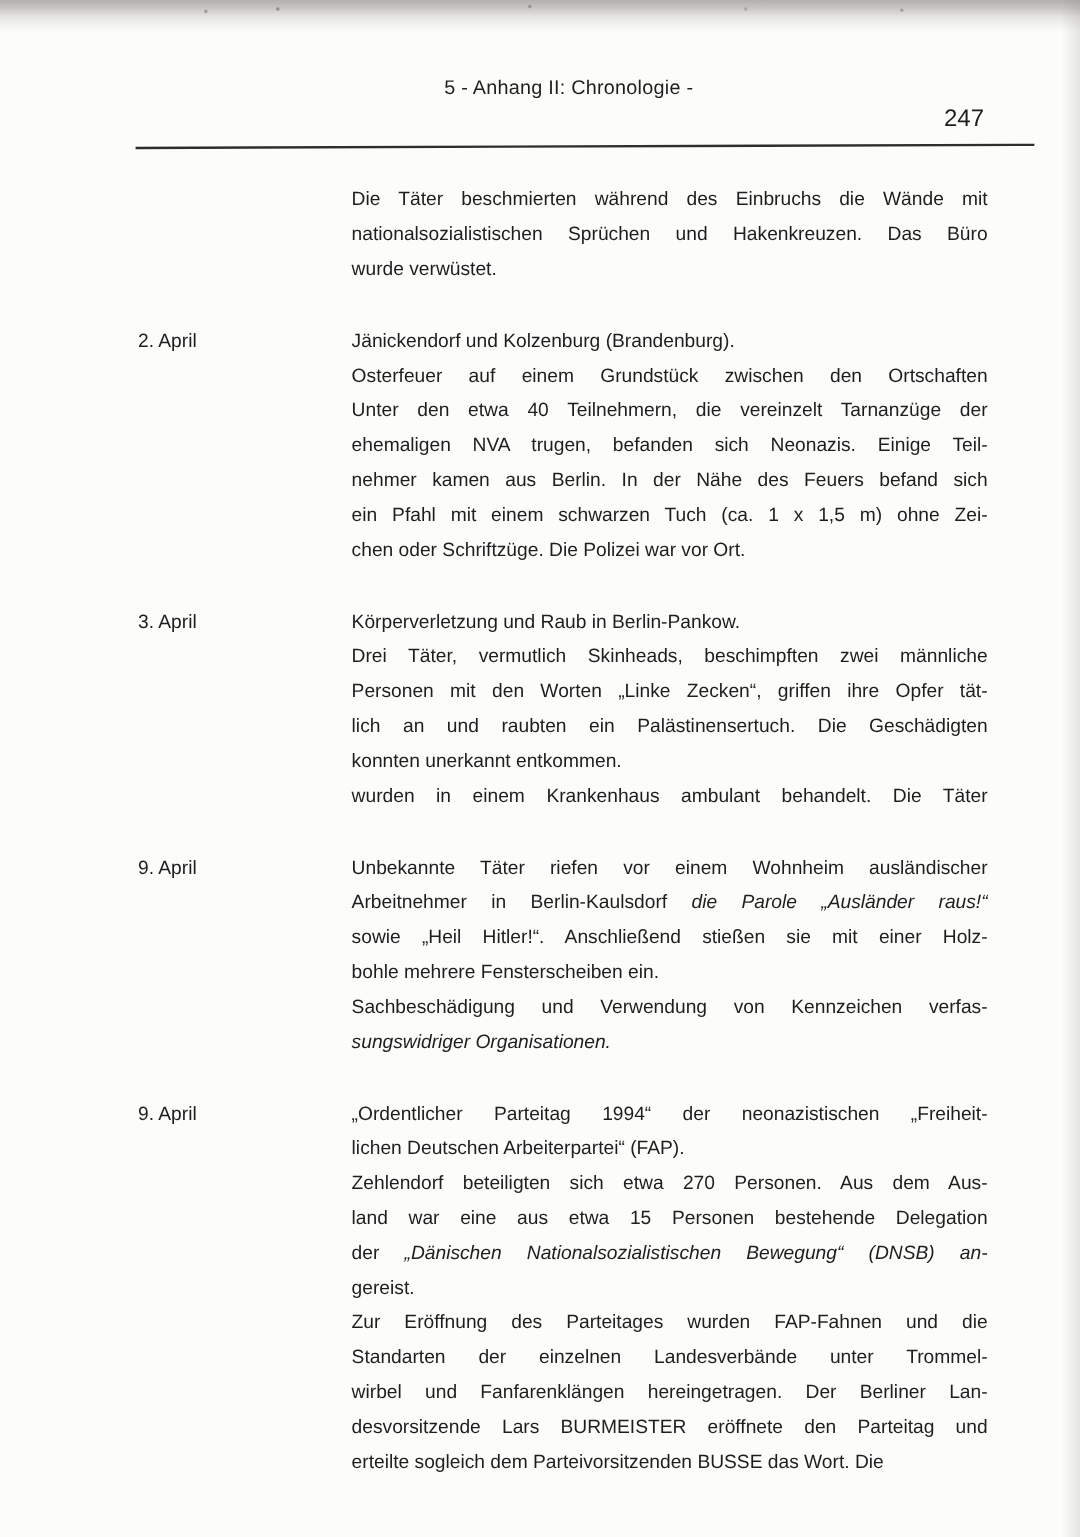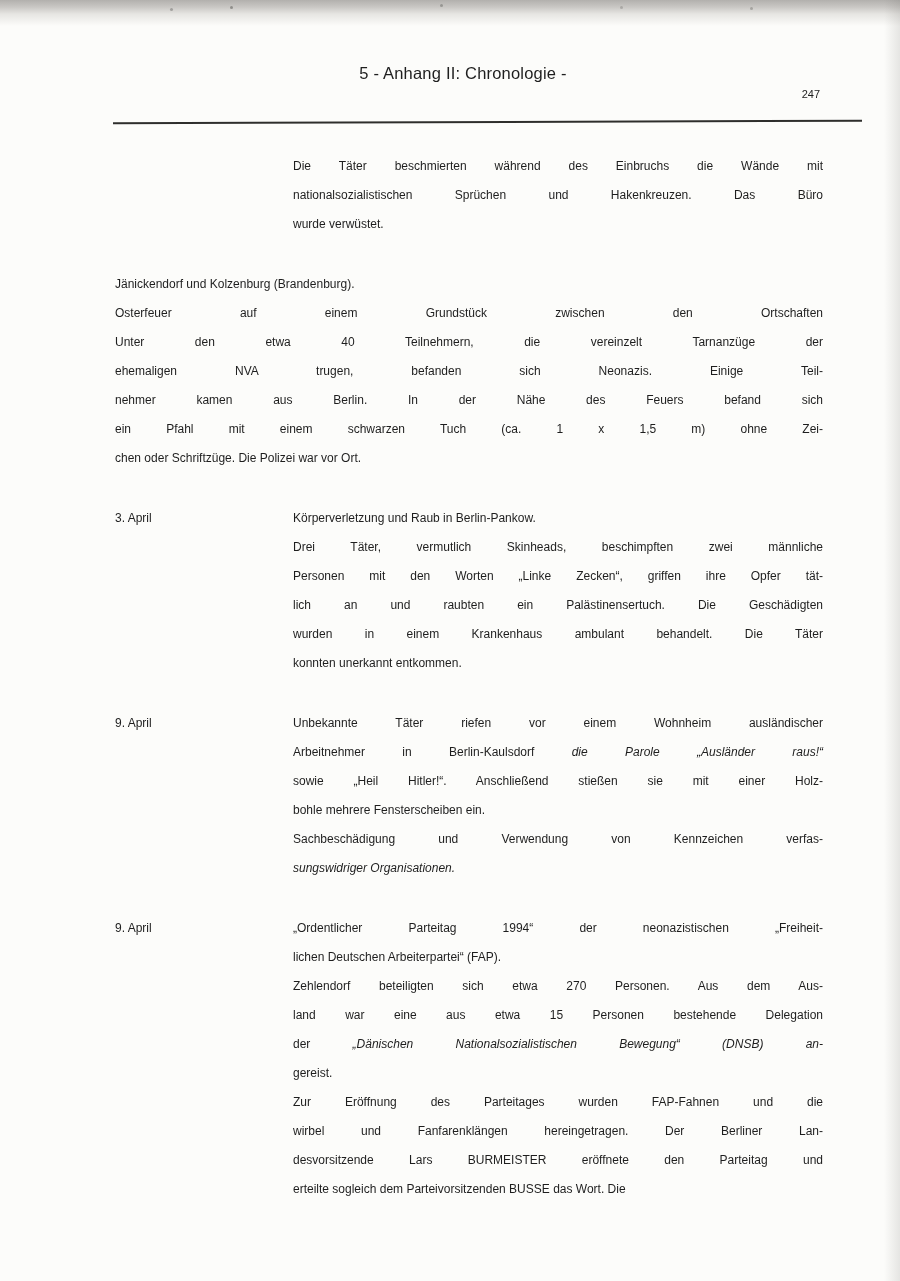--- a/index.html
+++ b/index.html
@@ -21,35 +21,35 @@
     background:rgba(70,70,66,.45); border-radius:50%;
     box-shadow:210px -2px 0 rgba(70,70,66,.35), 520px 1px 0 rgba(70,70,66,.3),
                -60px 2px 0 rgba(70,70,66,.35), 390px 0px 0 rgba(70,70,66,.25);
   }
   .scan-right {
     position:absolute; top:0; right:0; width:16px; height:100%;
     background:linear-gradient(270deg, rgba(110,108,104,.16), rgba(110,108,104,0));
   }
   
   .header-title {
-    position:absolute; top:64px; left:109px; width:708px;
+    position:absolute; top:64px; left:120px; width:708px;
     text-align:center; font-size:16.5px; letter-spacing:.2px;
   }
   .page-number {
     position:absolute; top:88px; left:115px; width:705px;
-    text-align:right; font-size:11px;
+    text-align:right; font-size:20px;
   }
   .rule {
     position:absolute; top:121px; left:113px; width:749px; height:2px;
     background:#2e2e2c; transform:rotate(-0.2deg);
   }
   
   .entries {
     position:absolute; top:152px; left:115px; width:708px;
-    font-size:12px; line-height:29px;
+    font-size:16px; line-height:29px;
   }
   .entry { display:flex; margin-bottom:31px; }
   .entry:last-child { margin-bottom:0; }
   .date { flex:0 0 178px; width:178px; }
   .body { flex:1; min-width:0; }
   .line { text-align:justify; text-align-last:justify; }
   .line.lastline { text-align-last:left; }
   .it { font-style:italic; }
 </style>
 </head>
@@ -69,20 +69,21 @@
         <div class="date"></div>
         <div class="body">
           <div class="paragraph">
             <div class="line"><span>Die Täter beschmierten während des Einbruchs die Wände mit</span></div>
             <div class="line"><span>nationalsozialistischen Sprüchen und Hakenkreuzen. Das Büro</span></div>
             <div class="line lastline"><span>wurde verwüstet.</span></div>
           </div>
         </div>
       </div>
       <div class="entry">
+        <div class="date">2. April</div>
         <div class="body">
           <div class="paragraph">
             <div class="line lastline"><span>Jänickendorf und Kolzenburg (Brandenburg).</span></div>
             <div class="line"><span>Osterfeuer auf einem Grundstück zwischen den Ortschaften</span></div>
           </div>
           <div class="paragraph">
             <div class="line"><span>Unter den etwa 40 Teilnehmern, die vereinzelt Tarnanzüge der</span></div>
             <div class="line"><span>ehemaligen NVA trugen, befanden sich Neonazis. Einige Teil-</span></div>
             <div class="line"><span>nehmer kamen aus Berlin. In der Nähe des Feuers befand sich</span></div>
             <div class="line"><span>ein Pfahl mit einem schwarzen Tuch (ca. 1 x 1,5 m) ohne Zei-</span></div>
@@ -93,22 +94,22 @@
       <div class="entry">
         <div class="date">3. April</div>
         <div class="body">
           <div class="paragraph">
             <div class="line lastline"><span>Körperverletzung und Raub in Berlin-Pankow.</span></div>
           </div>
           <div class="paragraph">
             <div class="line"><span>Drei Täter, vermutlich Skinheads, beschimpften zwei männliche</span></div>
             <div class="line"><span>Personen mit den Worten „Linke Zecken“, griffen ihre Opfer tät-</span></div>
             <div class="line"><span>lich an und raubten ein Palästinensertuch. Die Geschädigten</span></div>
+            <div class="line lastline"><span>konnten unerkannt entkommen.</span></div>
             <div class="line"><span>wurden in einem Krankenhaus ambulant behandelt. Die Täter</span></div>
-            <div class="line lastline"><span>konnten unerkannt entkommen.</span></div>
           </div>
         </div>
       </div>
       <div class="entry">
         <div class="date">9. April</div>
         <div class="body">
           <div class="paragraph">
             <div class="line"><span>Unbekannte Täter riefen vor einem Wohnheim ausländischer</span></div>
             <div class="line"><span>Arbeitnehmer in Berlin-Kaulsdorf </span><span class="it">die Parole „Ausländer raus!“</span></div>
             <div class="line"><span>sowie „Heil Hitler!“. Anschließend stießen sie mit einer Holz-</span></div>
@@ -128,20 +129,21 @@
             <div class="line lastline"><span>lichen Deutschen Arbeiterpartei“ (FAP).</span></div>
           </div>
           <div class="paragraph">
             <div class="line"><span>Zehlendorf beteiligten sich etwa 270 Personen. Aus dem Aus-</span></div>
             <div class="line"><span>land war eine aus etwa 15 Personen bestehende Delegation</span></div>
             <div class="line"><span>der </span><span class="it">„Dänischen Nationalsozialistischen Bewegung“ (DNSB) an-</span></div>
             <div class="line lastline"><span>gereist.</span></div>
           </div>
           <div class="paragraph">
             <div class="line"><span>Zur Eröffnung des Parteitages wurden FAP-Fahnen und die</span></div>
+            <div class="line"><span>Standarten der einzelnen Landesverbände unter Trommel-</span></div>
             <div class="line"><span>wirbel und Fanfarenklängen hereingetragen. Der Berliner Lan-</span></div>
             <div class="line"><span>desvorsitzende Lars BURMEISTER eröffnete den Parteitag und</span></div>
             <div class="line lastline"><span>erteilte sogleich dem Parteivorsitzenden BUSSE das Wort. Die</span></div>
           </div>
         </div>
       </div>
     </div>
 </div>
 
 </body></html>

